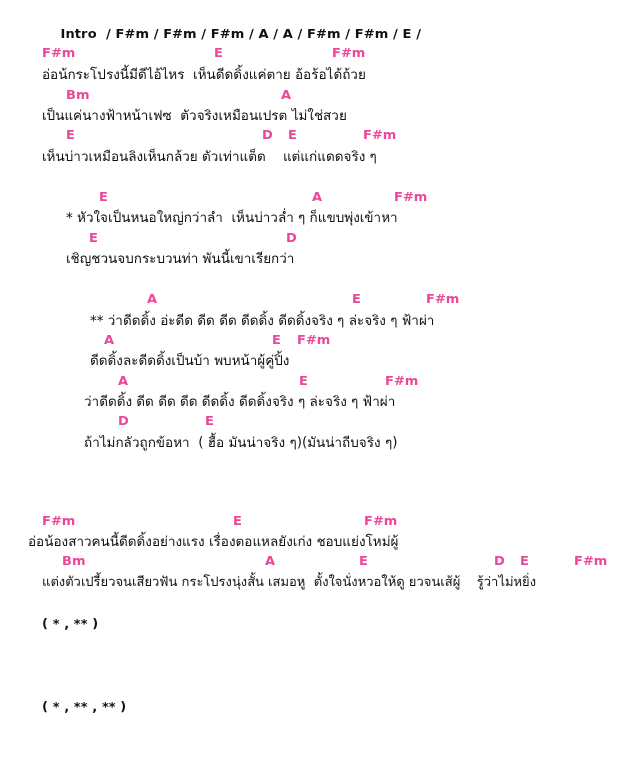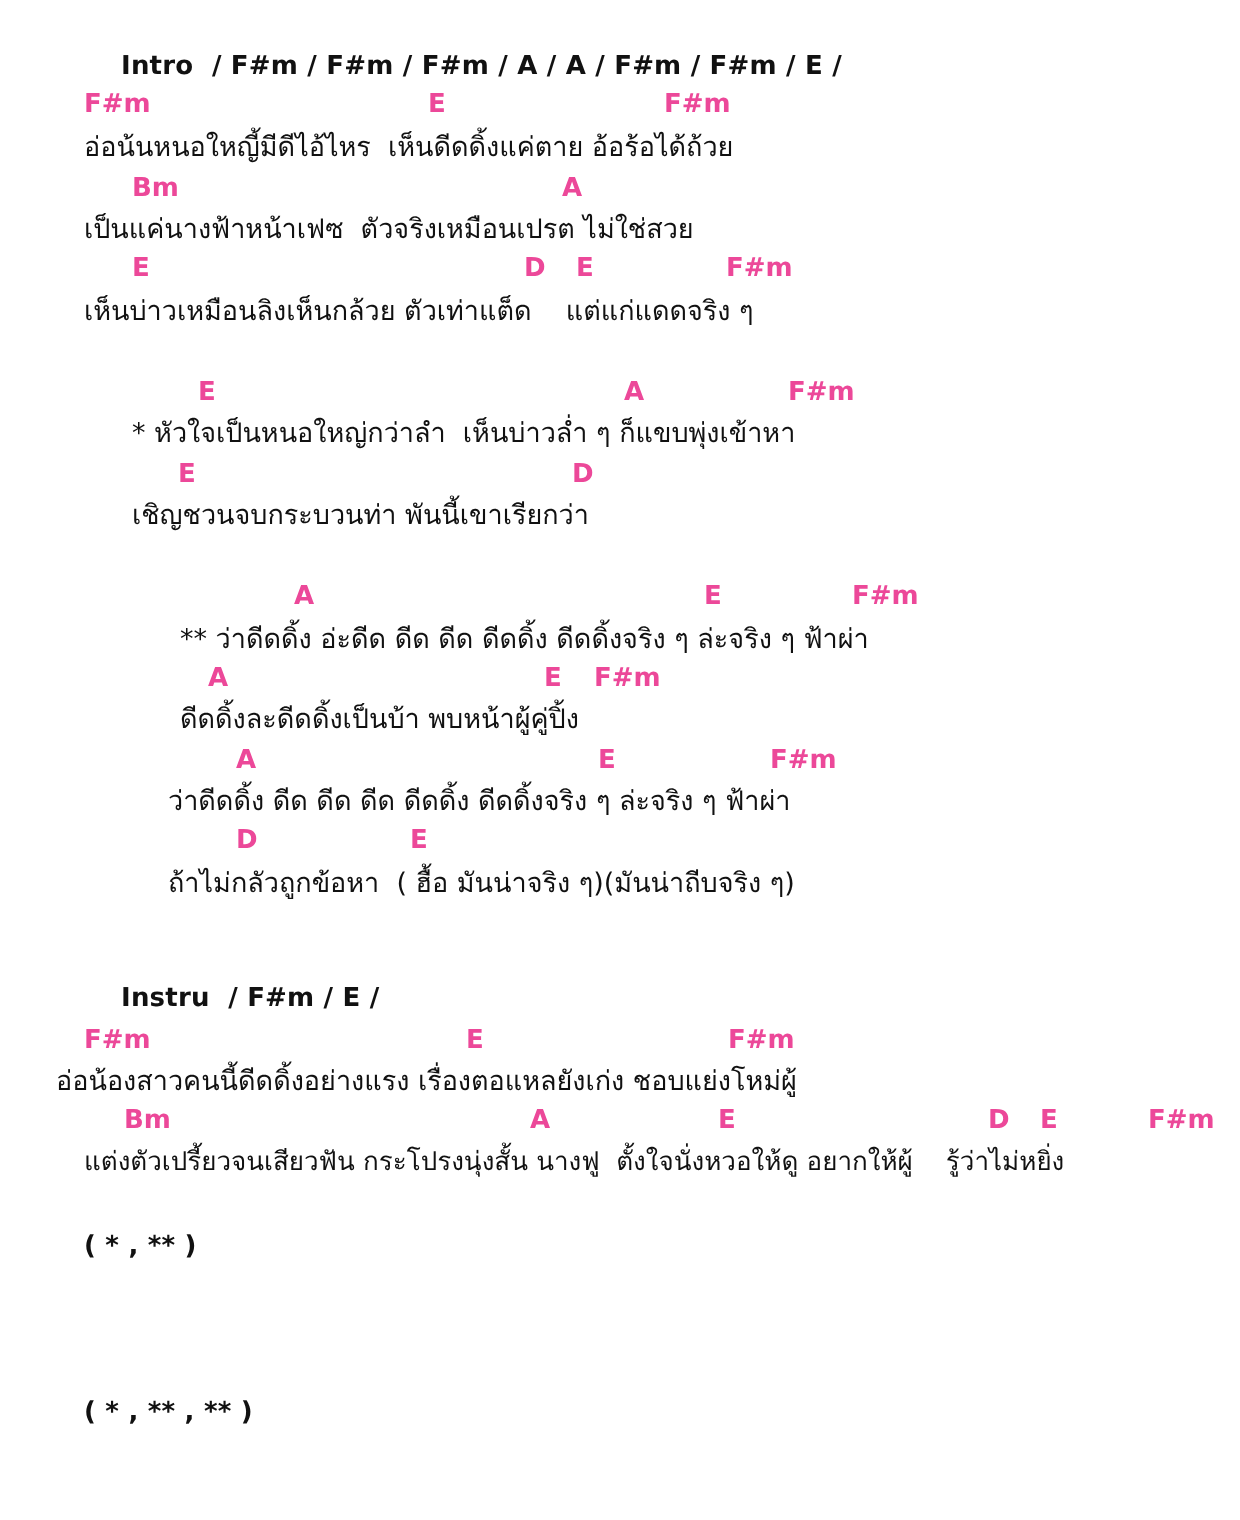--- a/index.html
+++ b/index.html
@@ -54,21 +54,21 @@
 <div class="sheet">
 
   <div class="line section" style="left:42px; top:4px;">
     <span>Intro</span>&nbsp;&nbsp;<span>/ F#m / F#m / F#m / A / A / F#m / F#m / E /</span>
   </div>
 
   <div>
     <span class="chord" style="left:42px; top:44px;">F#m</span>
     <span class="chord" style="left:214px; top:44px;">E</span>
     <span class="chord" style="left:332px; top:44px;">F#m</span>
-    <div class="line lyric" style="left:42px; top:64px;">อ่อน้นหนอใหญี้มีดีไอ้ไหร  เห็นดีดดิ้งแค่ตาย อ้อร้อได้ถ้วย</div>
+    <div class="line lyric" style="left:42px; top:64px;">อ่อน้กระโปรงนี้มีดีไอ้ไหร  เห็นดีดดิ้งแค่ตาย อ้อร้อได้ถ้วย</div>
 
     <span class="chord" style="left:66px; top:86px;">Bm</span>
     <span class="chord" style="left:281px; top:86px;">A</span>
     <div class="line lyric" style="left:42px; top:105px;">เป็นแค่นางฟ้าหน้าเฟซ  ตัวจริงเหมือนเปรต ไม่ใช่สวย</div>
 
     <span class="chord" style="left:66px; top:126px;">E</span>
     <span class="chord" style="left:262px; top:126px;">D</span>
     <span class="chord" style="left:288px; top:126px;">E</span>
     <span class="chord" style="left:363px; top:126px;">F#m</span>
     <div class="line lyric" style="left:42px; top:146px;">เห็นบ่าวเหมือนลิงเห็นกล้วย ตัวเท่าแต็ด    แต่แก่แดดจริง ๆ</div>
@@ -99,37 +99,34 @@
     <span class="chord" style="left:118px; top:372px;">A</span>
     <span class="chord" style="left:299px; top:372px;">E</span>
     <span class="chord" style="left:385px; top:372px;">F#m</span>
     <div class="line lyric" style="left:84px; top:391px;">ว่าดีดดิ้ง ดีด ดีด ดีด ดีดดิ้ง ดีดดิ้งจริง ๆ ล่ะจริง ๆ ฟ้าผ่า</div>
 
     <span class="chord" style="left:118px; top:412px;">D</span>
     <span class="chord" style="left:205px; top:412px;">E</span>
     <div class="line lyric" style="left:84px; top:432px;">ถ้าไม่กลัวถูกข้อหา  ( ฮื้อ มันน่าจริง ๆ)(มันน่าถีบจริง ๆ)</div>
   </div>
 
-  <div class="line section" style="left:42px; top:470px;">
-    <span>Instru</span>&nbsp;&nbsp;<span>/ F#m / E /</span>
-  </div>
 
   <div>
     <span class="chord" style="left:42px; top:512px;">F#m</span>
     <span class="chord" style="left:233px; top:512px;">E</span>
     <span class="chord" style="left:364px; top:512px;">F#m</span>
     <div class="line lyric" style="left:28px; top:531px;">อ่อน้องสาวคนนี้ดีดดิ้งอย่างแรง เรื่องตอแหลยังเก่ง ชอบแย่งโหม่ผู้</div>
 
     <span class="chord" style="left:62px; top:552px;">Bm</span>
     <span class="chord" style="left:265px; top:552px;">A</span>
     <span class="chord" style="left:359px; top:552px;">E</span>
     <span class="chord" style="left:494px; top:552px;">D</span>
     <span class="chord" style="left:520px; top:552px;">E</span>
     <span class="chord" style="left:574px; top:552px;">F#m</span>
-    <div class="line lyric" style="left:42px; top:572px; font-size:13px;">แต่งตัวเปรี้ยวจนเสียวฟัน กระโปรงนุ่งสั้น นางฟู  ตั้งใจนั่งหวอให้ดู อยากให้ผู้    รู้ว่าไม่หยิ่ง</div>
+    <div class="line lyric" style="left:42px; top:572px; font-size:13px;">แต่งตัวเปรี้ยวจนเสียวฟัน กระโปรงนุ่งสั้น เสมอหู  ตั้งใจนั่งหวอให้ดู ยวจนเส้ผู้    รู้ว่าไม่หยิ่ง</div>
   </div>
 
   <div class="line section" style="left:42px; top:614px;">( * , ** )</div>
 
 
   <div class="line section" style="left:42px; top:697px;">( * , ** , ** )</div>
 
   <div class="line section" style="left:42px; top:738px;">
     &nbsp;&nbsp;
   </div>

